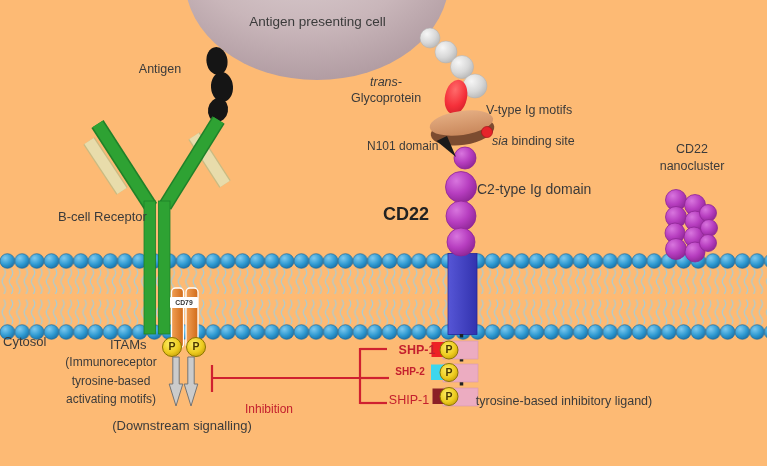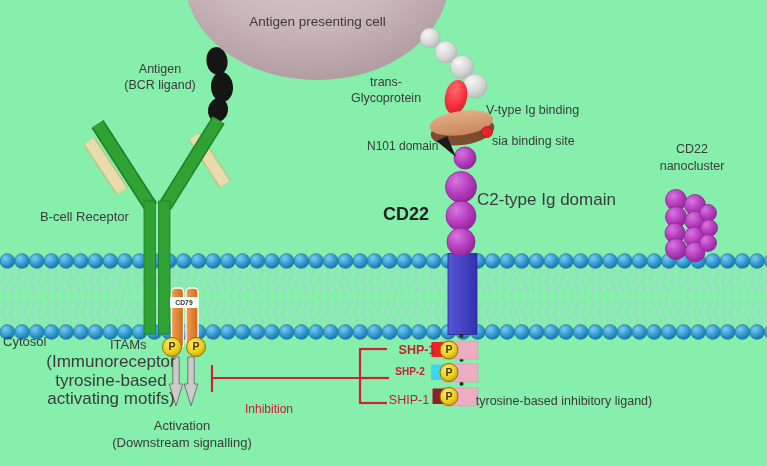--- a/index.html
+++ b/index.html
@@ -1,24 +1,24 @@
 <!DOCTYPE html>
 <html><head>
 <meta charset="utf-8">
 <style>
   html,body{margin:0;padding:0;background:#fff;}
   #stage{
-    position:relative;width:767px;height:466px;background:#86efac;overflow:hidden;
+    position:relative;width:767px;height:466px;background:#fdba74;overflow:hidden;
     font-family:"Liberation Sans","DejaVu Sans",sans-serif;color:#3b3b3b;
   }
   #stage svg{position:absolute;left:0;top:0;}
   .lbl{position:absolute;white-space:nowrap;line-height:1.25;z-index:5;}
   .ctr{text-align:center;white-space:normal;}
   .red{color:#c4202e;}
-  .it{}
+  .it{font-style:italic;}
   .plabel{
     position:absolute;width:18px;text-align:center;font-size:10.5px;font-weight:bold;
     color:#4a3800;z-index:6;
   }
   .cd79box{
     position:absolute;left:170px;top:297px;width:28px;height:11px;background:#ffffff;
     font-size:6.8px;font-weight:bold;text-align:center;line-height:11px;color:#333;
     z-index:6;border-radius:1px;
   }
 </style>
@@ -189,61 +189,59 @@
     <rect x="443" y="388" width="35" height="18" fill="#ecacc1" stroke="#d898ae" stroke-width="0.6"></rect>
     <rect x="432.5" y="388.5" width="13.5" height="15.5" fill="#8c2026"></rect>
     <circle cx="449" cy="396.5" r="9" fill="url(#yellowGrad)" stroke="#8a7500" stroke-width="1"></circle>
   </g>
 </svg>
 
 <div class="lbl ctr" style="left:230px;top:14px;width:175px;font-size:13.5px;">Antigen presenting cell</div>
 
 <div class="lbl ctr" style="left:105px;top:62px;width:110px;font-size:12.5px;">
   <div>Antigen</div>
-  <div>(BCR ligand)</div>
-</div>
-
-<div class="lbl" style="left:40px;top:209px;font-size:13px;">B-cell Receptor</div>
+</div>
+
+<div class="lbl" style="left:58px;top:209px;font-size:13px;">B-cell Receptor</div>
 
 <div class="lbl ctr" style="left:338px;top:75px;width:96px;font-size:12.5px;line-height:15.5px;">
   <div class="it">trans-</div>
   <div>Glycoprotein</div>
 </div>
 
-<div class="lbl" style="left:486px;top:103px;font-size:12.5px;">V-type Ig binding</div>
+<div class="lbl" style="left:486px;top:103px;font-size:12.5px;">V-type Ig motifs</div>
 
 <div class="lbl" style="left:492px;top:134px;font-size:12.5px;">
   <span class="it">sia</span><span> binding site</span>
 </div>
 
 <div class="lbl" style="left:367px;top:139px;font-size:12px;">N101 domain</div>
 
-<div class="lbl" style="left:477px;top:189px;font-size:17px;text-align:center;">C2-type Ig domain</div>
+<div class="lbl" style="left:477px;top:181px;font-size:14px;text-align:center;">C2-type Ig domain</div>
 
 <div class="lbl" style="left:383px;top:203px;font-size:18px;font-weight:bold;color:#222;">CD22</div>
 
 <div class="lbl ctr" style="left:640px;top:141px;width:104px;font-size:12.5px;line-height:16.5px;">
   <div>CD22</div>
   <div>nanocluster</div>
 </div>
 
 <div class="lbl" style="left:3px;top:334px;font-size:13px;">Cytosol</div>
 
 <div class="cd79box">CD79</div>
 
 <div class="lbl" style="left:110px;top:337px;font-size:13px;">ITAMs</div>
 
-<div class="lbl ctr" style="left:33px;top:353px;width:156px;font-size:17px;line-height:18.5px;">
+<div class="lbl ctr" style="left:33px;top:353px;width:156px;font-size:12px;line-height:18.5px;">
   <div>(Immunoreceptor</div>
   <div>tyrosine-based</div>
   <div>activating motifs)</div>
 </div>
 
 <div class="lbl ctr" style="left:92px;top:418px;width:180px;font-size:13px;line-height:16.5px;">
-  <div>Activation</div>
   <div>(Downstream signalling)</div>
 </div>
 
 <div class="lbl red" style="left:245px;top:362px;font-size:12px;margin-top:40px;">Inhibition</div>
 
 <div class="lbl red ctr" style="left:396px;top:343px;width:42px;font-size:12.5px;font-weight:600;">SHP-1</div>
 <div class="lbl red ctr" style="left:389px;top:366px;width:42px;font-size:10px;font-weight:600;">SHP-2</div>
 <div class="lbl red ctr" style="left:386px;top:393px;width:46px;font-size:12.5px;font-weight:400;">SHIP-1</div>
 
 <div class="lbl ctr" style="left:447px;top:392px;width:234px;font-size:12.5px;line-height:18px;">

